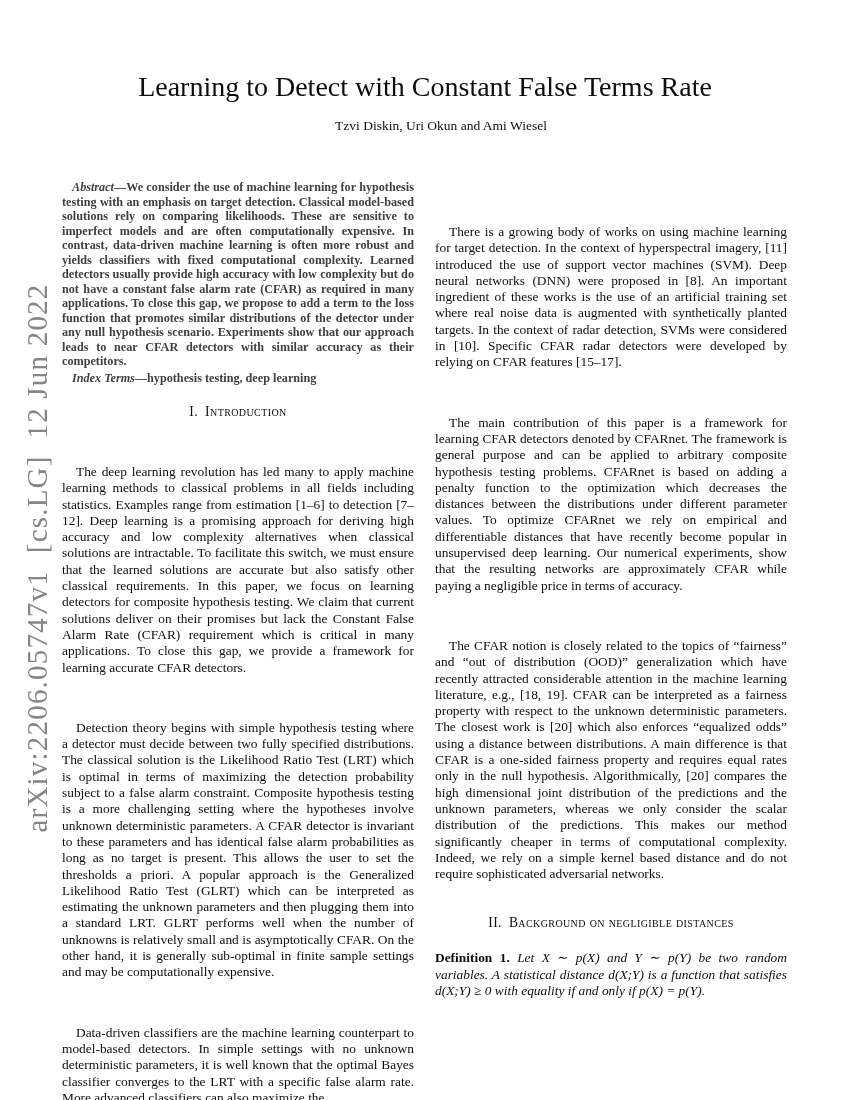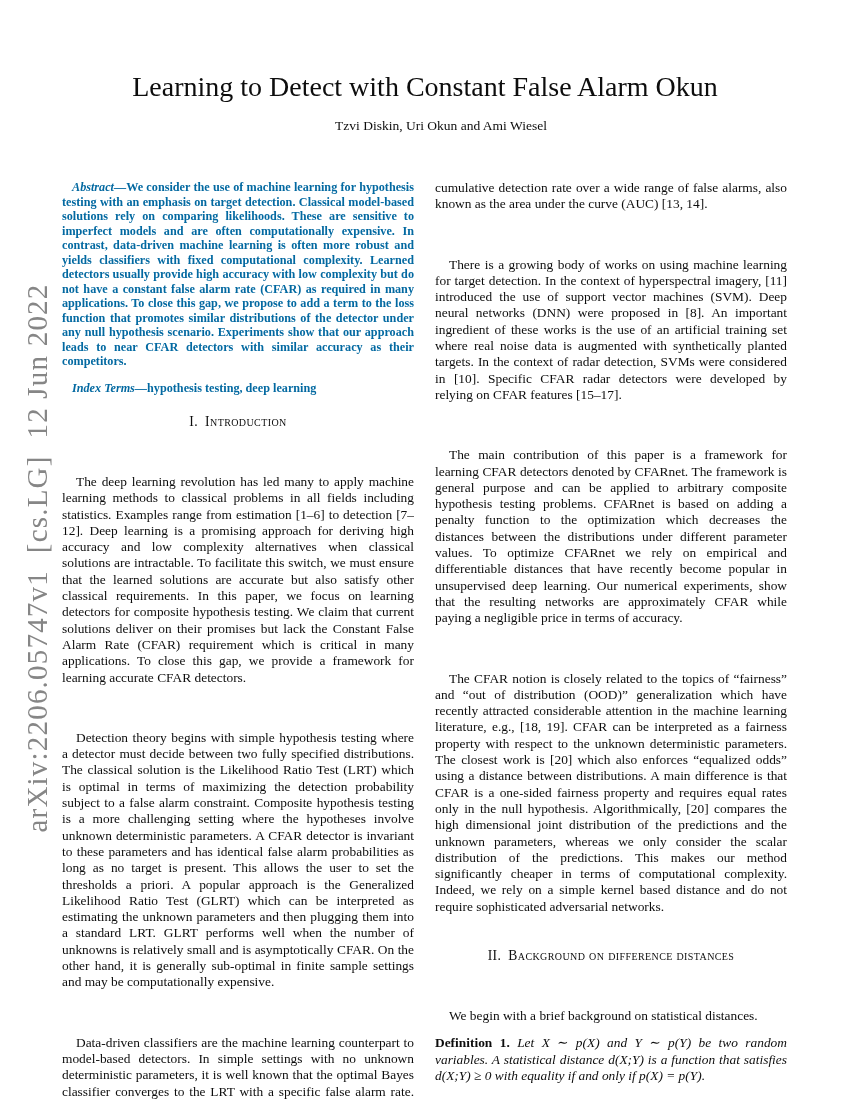--- a/index.html
+++ b/index.html
@@ -53,24 +53,24 @@
     width: 352px;
     flex: 0 0 352px;
   }
   p { margin: 0; }
   .abstract {
     font-size: 12.2px;
     line-height: 14.5px;
     font-weight: bold;
     text-align: justify;
     text-indent: 10px;
-    color: #0369a1;
+    color: #404040;
   }
   .lead-ital { font-style: italic; }
-  .index-terms { margin-top: 12px; }
+  .index-terms { margin-top: 2px; }
   .section-heading {
     margin: 8px;
     font-size: 13.6px;
     font-weight: normal;
     font-variant: small-caps;
     text-align: center;
     letter-spacing: 0.4px;
     line-height: 17px;
     color: #0d0d0d;
   }
@@ -88,21 +88,21 @@
   .def-lead { font-weight: bold; }
   .def-body { font-style: italic; }
 </style>
 </head>
 <body>
 
 <div class="page">
 
   <div class="watermark">arXiv:2206.05747v1  [cs.LG]  12 Jun 2022</div>
 
-  <h1 class="title">Learning to Detect with Constant False Alarm Okun</h1>
+  <h1 class="title">Learning to Detect with Constant False Terms Rate</h1>
 
   <div class="authors">Tzvi Diskin, Uri Okun and Ami Wiesel</div>
 
   <div class="columns">
 
     <div class="col">
 
       <p class="abstract"><span class="lead-ital">Abstract—</span><span>We consider the use of machine learning for hypothesis testing with an emphasis on target detection. Classical model-based solutions rely on comparing likelihoods. These are sensitive to imperfect models and are often computationally expensive. In contrast, data-driven machine learning is often more robust and yields classifiers with fixed computational complexity. Learned detectors usually provide high accuracy with low complexity but do not have a constant false alarm rate (CFAR) as required in many applications. To close this gap, we propose to add a term to the loss function that promotes similar distributions of the detector under any null hypothesis scenario. Experiments show that our approach leads to near CFAR detectors with similar accuracy as their competitors.</span></p>
 
       <p class="abstract index-terms"><span class="lead-ital">Index Terms—</span><span>hypothesis testing, deep learning</span></p>
@@ -112,31 +112,29 @@
       <p class="body indent">The deep learning revolution has led many to apply machine learning methods to classical problems in all fields including statistics. Examples range from estimation [1–6] to detection [7–12]. Deep learning is a promising approach for deriving high accuracy and low complexity alternatives when classical solutions are intractable. To facilitate this switch, we must ensure that the learned solutions are accurate but also satisfy other classical requirements. In this paper, we focus on learning detectors for composite hypothesis testing. We claim that current solutions deliver on their promises but lack the Constant False Alarm Rate (CFAR) requirement which is critical in many applications. To close this gap, we provide a framework for learning accurate CFAR detectors.</p>
 
       <p class="body indent">Detection theory begins with simple hypothesis testing where a detector must decide between two fully specified distributions. The classical solution is the Likelihood Ratio Test (LRT) which is optimal in terms of maximizing the detection probability subject to a false alarm constraint. Composite hypothesis testing is a more challenging setting where the hypotheses involve unknown deterministic parameters. A CFAR detector is invariant to these parameters and has identical false alarm probabilities as long as no target is present. This allows the user to set the thresholds a priori. A popular approach is the Generalized Likelihood Ratio Test (GLRT) which can be interpreted as estimating the unknown parameters and then plugging them into a standard LRT. GLRT performs well when the number of unknowns is relatively small and is asymptotically CFAR. On the other hand, it is generally sub-optimal in finite sample settings and may be computationally expensive.</p>
 
       <p class="body indent">Data-driven classifiers are the machine learning counterpart to model-based detectors. In simple settings with no unknown deterministic parameters, it is well known that the optimal Bayes classifier converges to the LRT with a specific false alarm rate. More advanced classifiers can also maximize the</p>
 
     </div>
 
     <div class="col">
 
-      <p class="body">cumulative detection rate over a wide range of false alarms, also known as the area under the curve (AUC) [13, 14].</p>
 
       <p class="body indent">There is a growing body of works on using machine learning for target detection. In the context of hyperspectral imagery, [11] introduced the use of support vector machines (SVM). Deep neural networks (DNN) were proposed in [8]. An important ingredient of these works is the use of an artificial training set where real noise data is augmented with synthetically planted targets. In the context of radar detection, SVMs were considered in [10]. Specific CFAR radar detectors were developed by relying on CFAR features [15–17].</p>
 
       <p class="body indent">The main contribution of this paper is a framework for learning CFAR detectors denoted by CFARnet. The framework is general purpose and can be applied to arbitrary composite hypothesis testing problems. CFARnet is based on adding a penalty function to the optimization which decreases the distances between the distributions under different parameter values. To optimize CFARnet we rely on empirical and differentiable distances that have recently become popular in unsupervised deep learning. Our numerical experiments, show that the resulting networks are approximately CFAR while paying a negligible price in terms of accuracy.</p>
 
       <p class="body indent">The CFAR notion is closely related to the topics of “fairness” and “out of distribution (OOD)” generalization which have recently attracted considerable attention in the machine learning literature, e.g., [18, 19]. CFAR can be interpreted as a fairness property with respect to the unknown deterministic parameters. The closest work is [20] which also enforces “equalized odds” using a distance between distributions. A main difference is that CFAR is a one-sided fairness property and requires equal rates only in the null hypothesis. Algorithmically, [20] compares the high dimensional joint distribution of the predictions and the unknown parameters, whereas we only consider the scalar distribution of the predictions. This makes our method significantly cheaper in terms of computational complexity. Indeed, we rely on a simple kernel based distance and do not require sophisticated adversarial networks.</p>
 
-      <h2 class="section-heading heading-2"><span class="heading-num">II.</span><span>Background on difference distances</span></h2>
+      <h2 class="section-heading heading-2"><span class="heading-num">II.</span><span>Background on negligible distances</span></h2>
 
-      <p class="body indent">We begin with a brief background on statistical distances.</p>
 
       <p class="body definition"><span class="def-lead">Definition 1.</span> <span class="def-body">Let X ∼ p(X) and Y ∼ p(Y) be two random variables. A statistical distance d(X;Y) is a function that satisfies d(X;Y) ≥ 0 with equality if and only if p(X) = p(Y).</span></p>
 
 
     </div>
 
   </div>
 
 </div>
 

